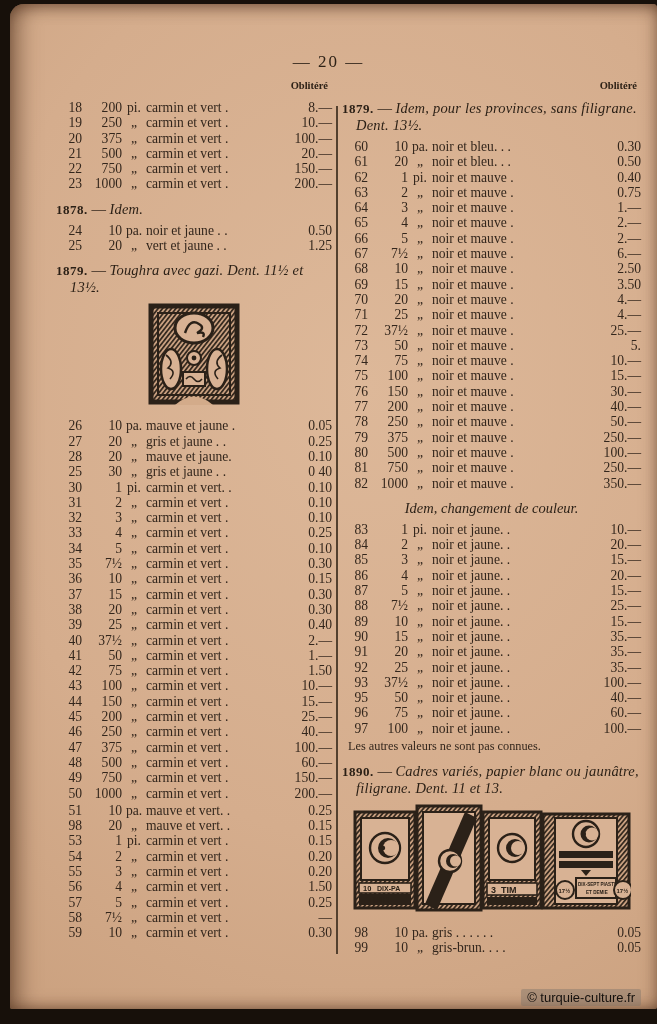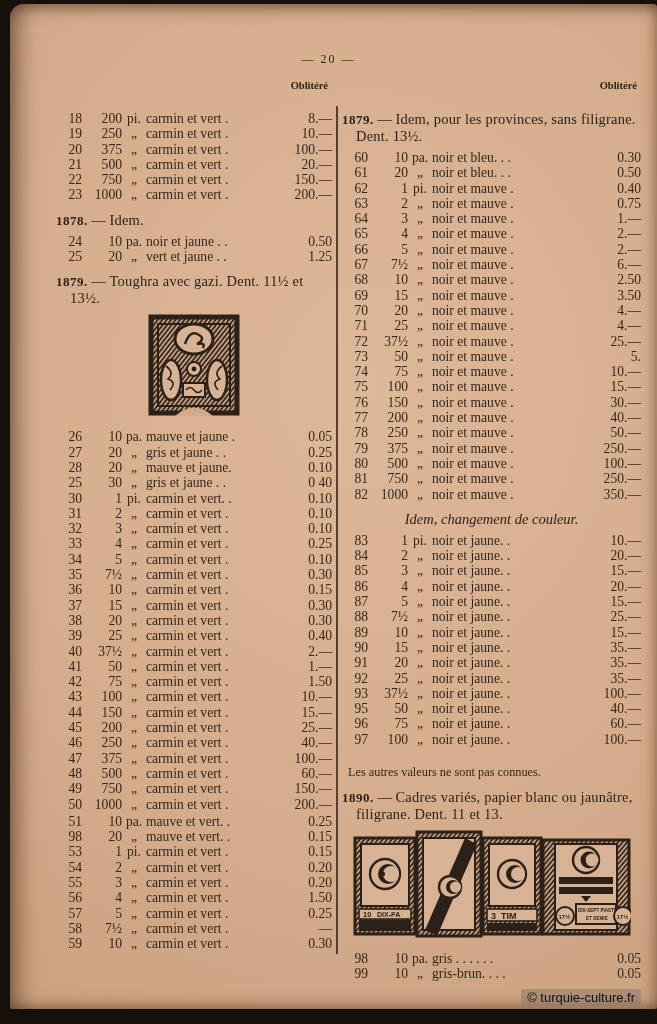--- a/index.html
+++ b/index.html
@@ -6,43 +6,43 @@
   .page { position:relative; width:657px; height:1024px; overflow:hidden;
           font-family:"Liberation Serif", serif; }
   .paper { position:absolute; left:10px; top:4px; right:0; bottom:15px;
            border-radius:14px 4px 2px 2px;
            background: radial-gradient(120% 90% at 55% 38%, #ddb899 0%, #d5ad8d 50%, #caa07e 85%, #bf9372 100%);
            box-shadow: inset 14px 0 22px -6px rgba(70,40,22,.55),
                        inset -8px 0 16px -6px rgba(70,40,22,.35),
                        inset 0 10px 16px -8px rgba(70,40,22,.5),
                        inset 0 -8px 14px -8px rgba(70,40,22,.4); }
   .pageno { position:absolute; top:52px; left:0; width:100%; text-align:center;
-            font-size:12px; letter-spacing:2px; color:#2e2217; }
+            font-size:17px; letter-spacing:2px; color:#2e2217; }
   .cols { position:absolute; top:80px; left:56px; right:16px; display:flex; color:#33261c; }
   .col-left { width:276px; }
   .col-right { flex:1; }
   .divider { width:2px; background:#53402e; margin:26px 4px 0 4px; height:848px; }
 
   .oblitere { text-align:right; font-size:10.5px; font-weight:700; padding-right:4px;
-              margin-bottom:20px; color:#2e2217; }
+              margin-bottom:9px; color:#2e2217; }
   .rows { margin:1px 0 2px; }
   .row { display:flex; align-items:baseline; font-size:13.6px; line-height:15.3px; }
   .rn { width:26px; text-align:right; }
   .rq { width:40px; text-align:right; }
   .ru { width:24px; text-align:center; }
   .rc { flex:1; text-align:left; white-space:pre; overflow:hidden; }
   .rp { width:50px; text-align:right; }
 
   .heading { font-size:14.5px; margin:9px 0 5px; padding-left:14px; text-indent:-14px;
              color:#2a1f15; }
   .hy { font-weight:700; font-size:13px; letter-spacing:.5px; }
-  .hd { letter-spacing:.2px;text-align:right; }
+  .hd { font-style:italic; letter-spacing:.2px;text-align:right; }
   .subheading { text-align:center; font-style:italic; font-size:14.5px; margin:9px 0 5px;
                 color:#2a1f15;font-family:Liberation Serif, serif; }
-  .note { font-size:12.3px; margin:18px 0 6px 6px; }
+  .note { font-size:12.3px; margin:3px 0 6px 6px; }
 
   .stamp-wrap { text-align:center; margin:7px 0 9px; }
   .stamp-wrap text { font-family:"Liberation Sans", sans-serif; font-weight:700; fill:#2b2118; }
   .watermark { position:absolute; right:16px; bottom:18px;
                font-family:"Liberation Sans", sans-serif; font-size:13px; color:#14100d;
                background:rgba(125,115,105,.42); padding:1px 6px; border-radius:2px;text-align:center; }
 </style>
 </head>
 <body>
 

